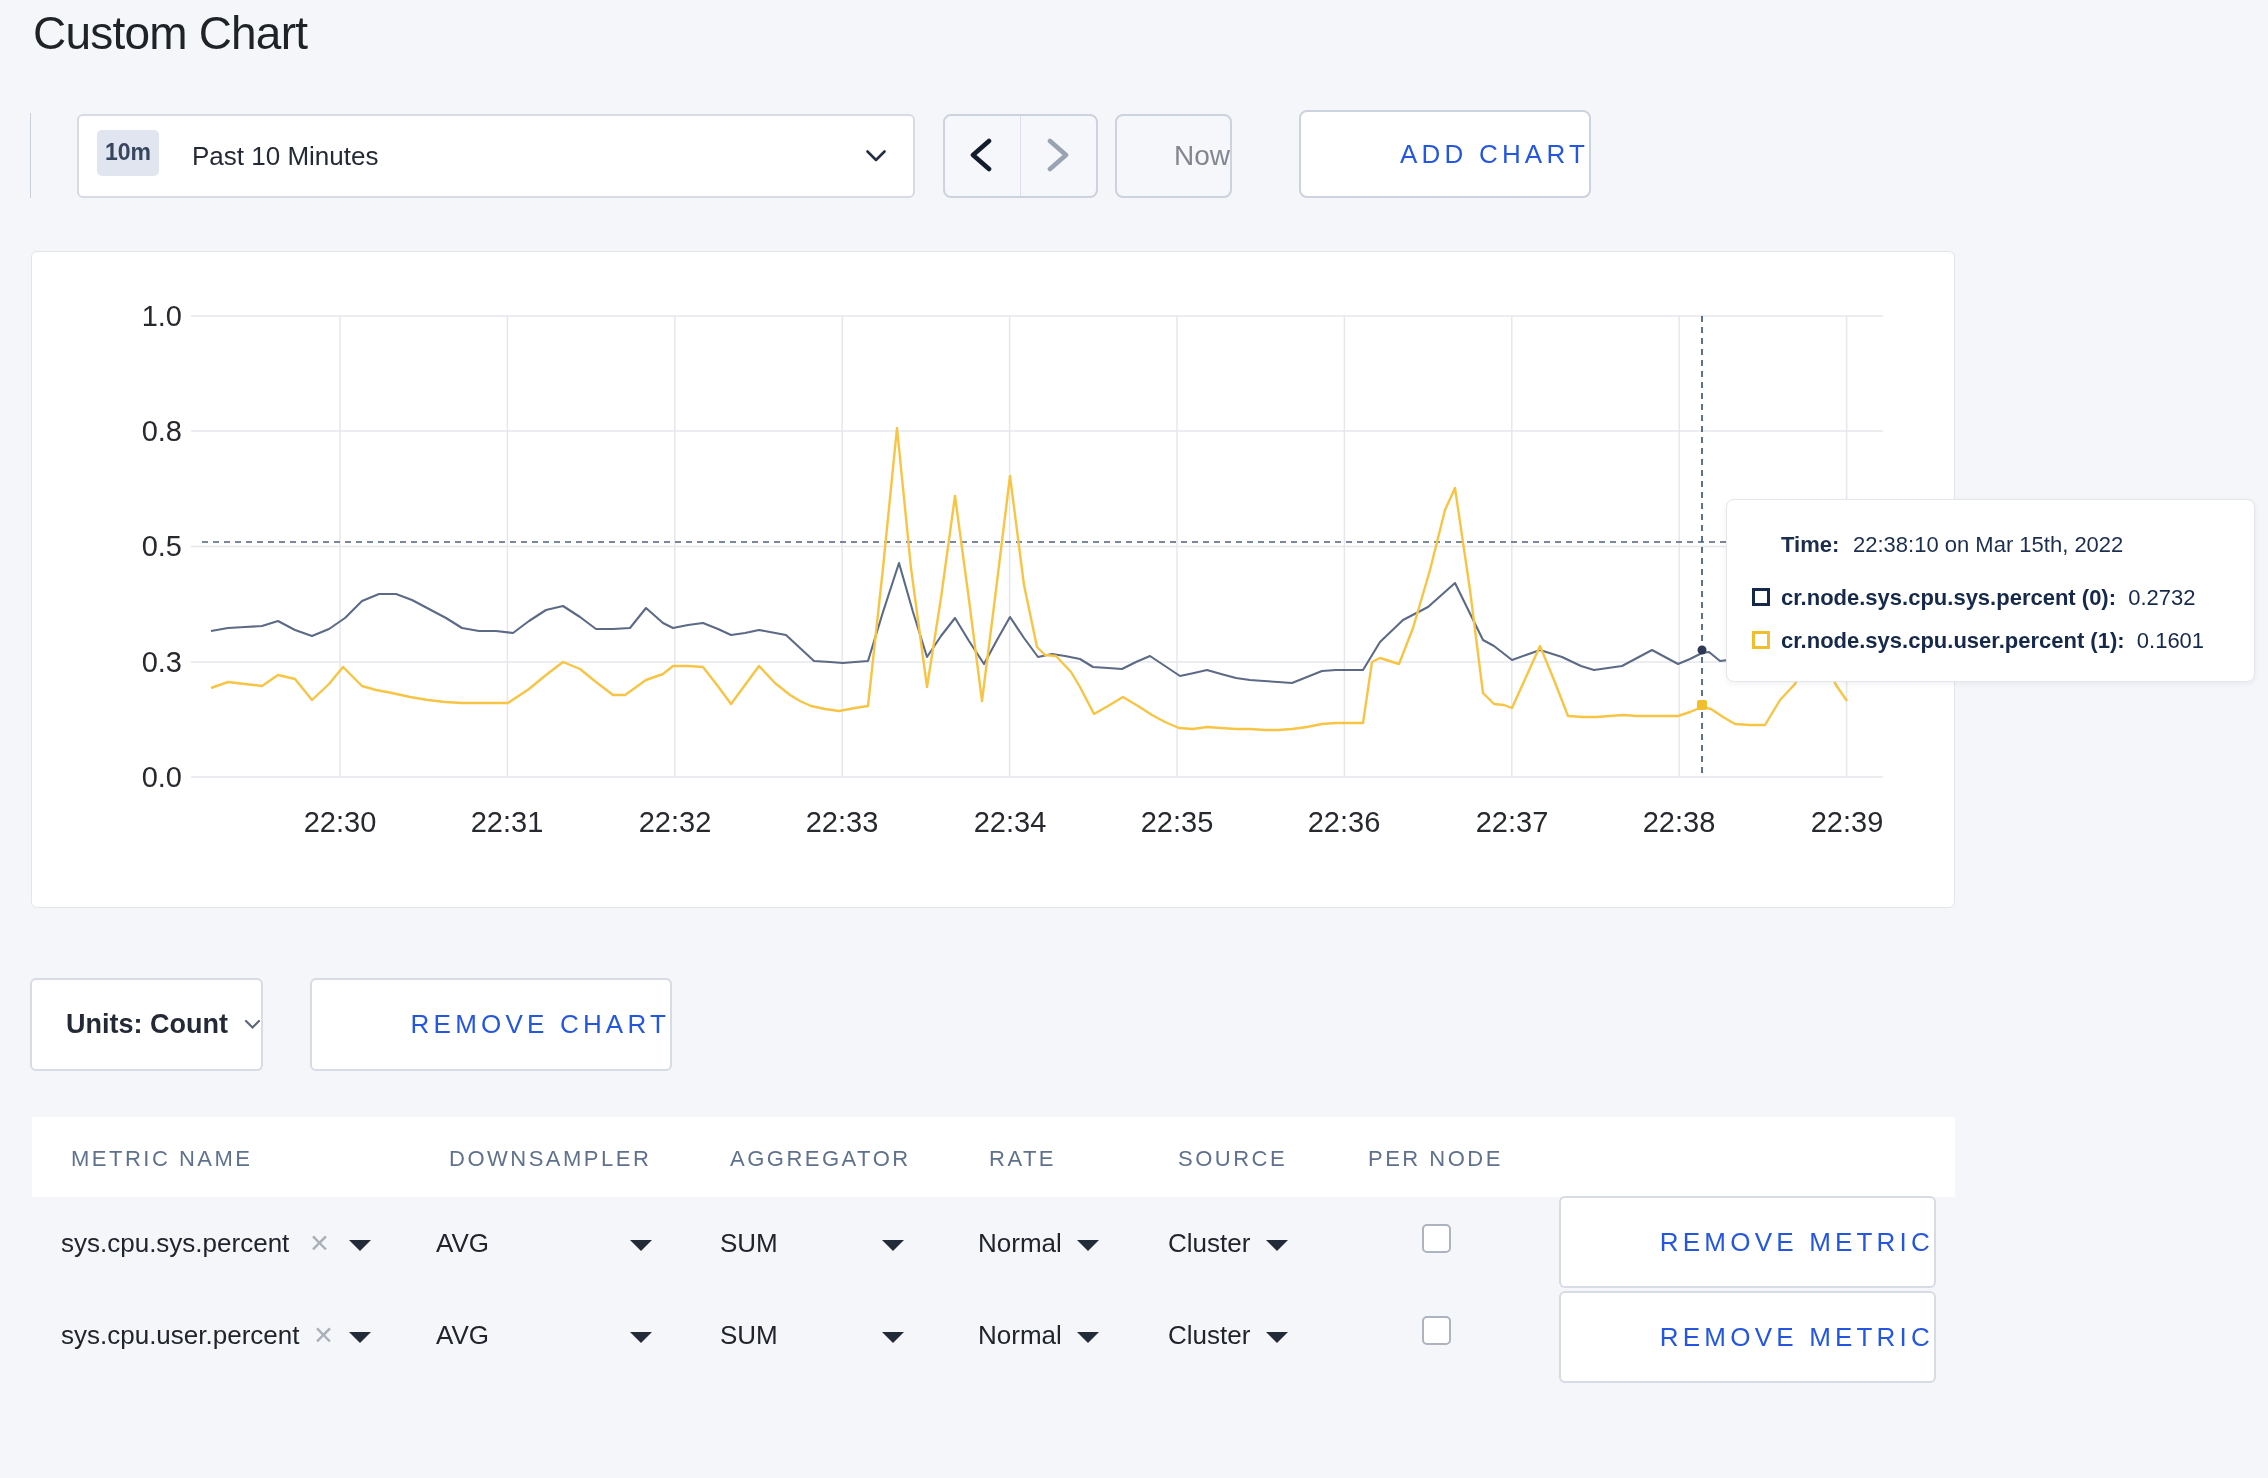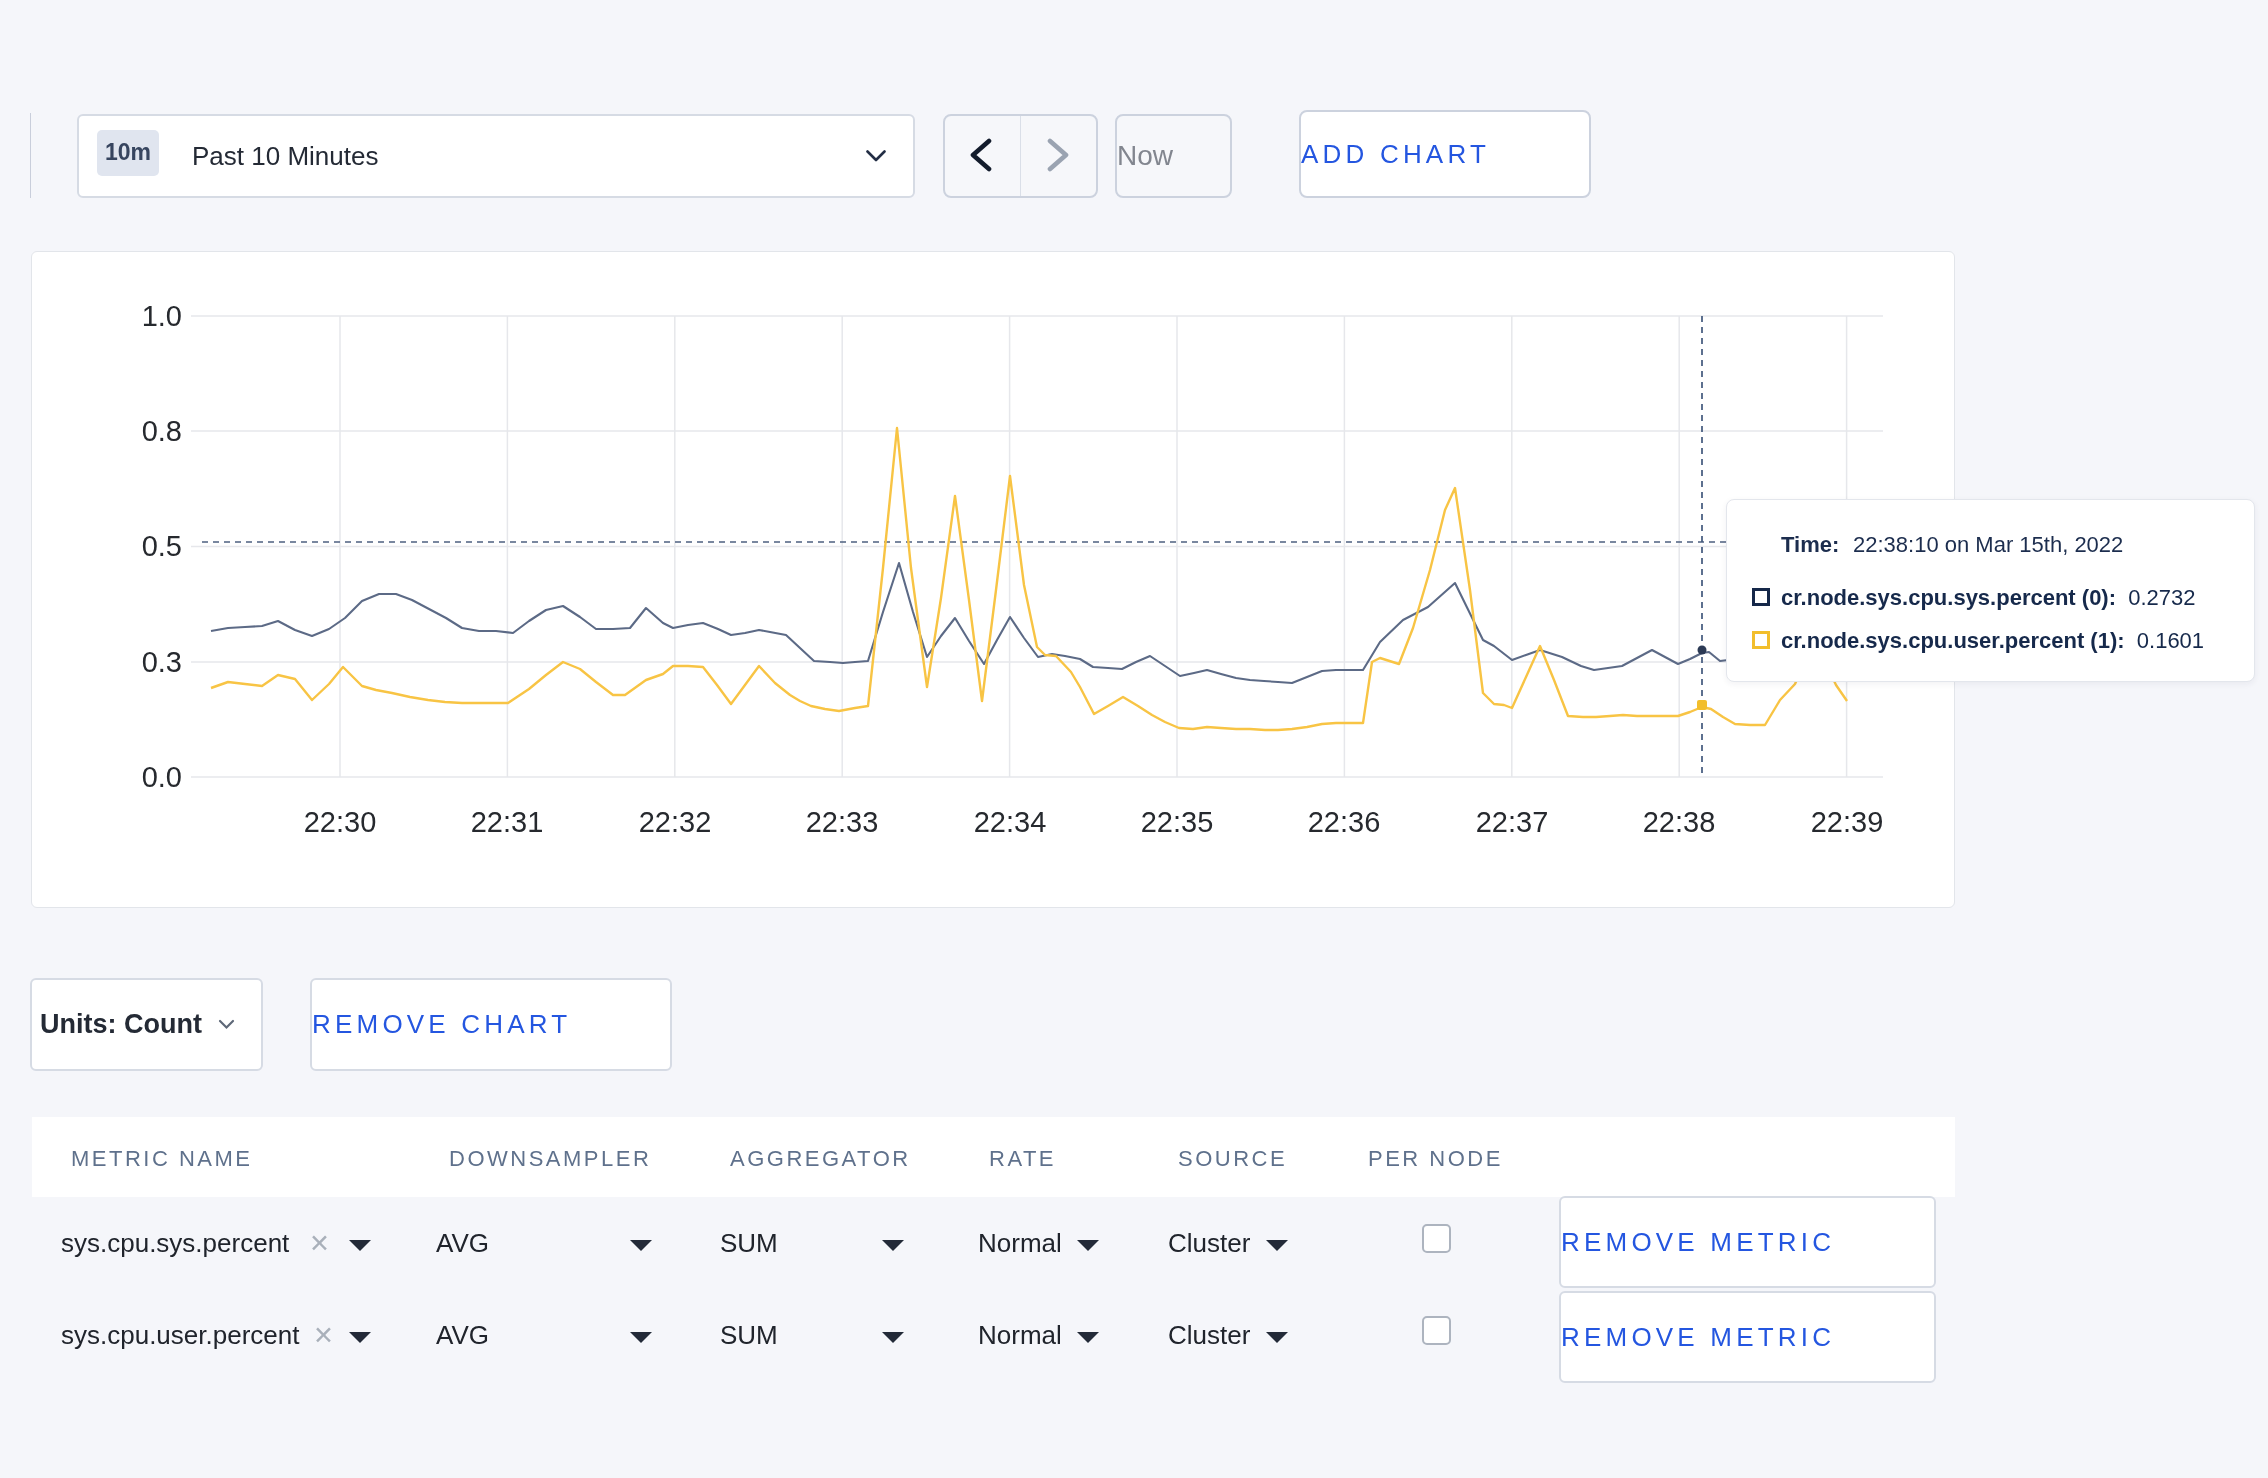--- a/index.html
+++ b/index.html
@@ -1,25 +1,26 @@
 <!DOCTYPE html>
 <html><head>
 <meta charset="utf-8">
 <style>
   * { margin:0; padding:0; box-sizing:border-box; }
   html,body { width:2268px; height:1478px; background:#f5f6fa; font-family:"Liberation Sans", sans-serif; }
   .abs { position:absolute; }
   #page { position:relative; width:2268px; height:1478px; overflow:hidden; }
-  .btn { position:absolute; background:#fff; border:2px solid #d6dbe4; border-radius:6px; display:flex; align-items:center; justify-content:flex-start; }
+  .btn { position:absolute; background:#fff; border:2px solid #d6dbe4; border-radius:6px; display:flex; align-items:center; justify-content:flex-end; }
   .blue { color:#2456e0; letter-spacing:4.2px; font-size:26px; font-weight:400; }
 </style>
 </head>
 <body>
 <div id="page">
 
+  <div class="abs" style="left:33px; top:6px; font-size:46px; font-weight:400; color:#1e2328; letter-spacing:-0.8px;">Custom Chart</div>
 
   <div class="abs" style="left:30px; top:113px; width:1px; height:85px; background:#c9cedb;"></div>
 
   <div class="btn" style="left:77px; top:114px; width:838px; height:84px; justify-content:flex-start;">
     <div style="margin-left:18px; margin-top:-7px; background:#e0e5ef; border-radius:5px; width:62px; height:46px; display:flex; align-items:center; justify-content:center; font-size:23px; font-weight:700; color:#37455f;">10m</div>
     <div style="margin-left:33px; font-size:26px; color:#242a35;">Past 10 Minutes</div>
     <svg style="position:absolute; right:27px; top:34px;" width="20" height="12" viewBox="0 0 20 12">
         <path d="M1.5 1.5 L10 10 L18.5 1.5" stroke="#232e45" stroke-width="2.6" fill="none" stroke-linecap="round" stroke-linejoin="round"></path>
       </svg>
   </div>

